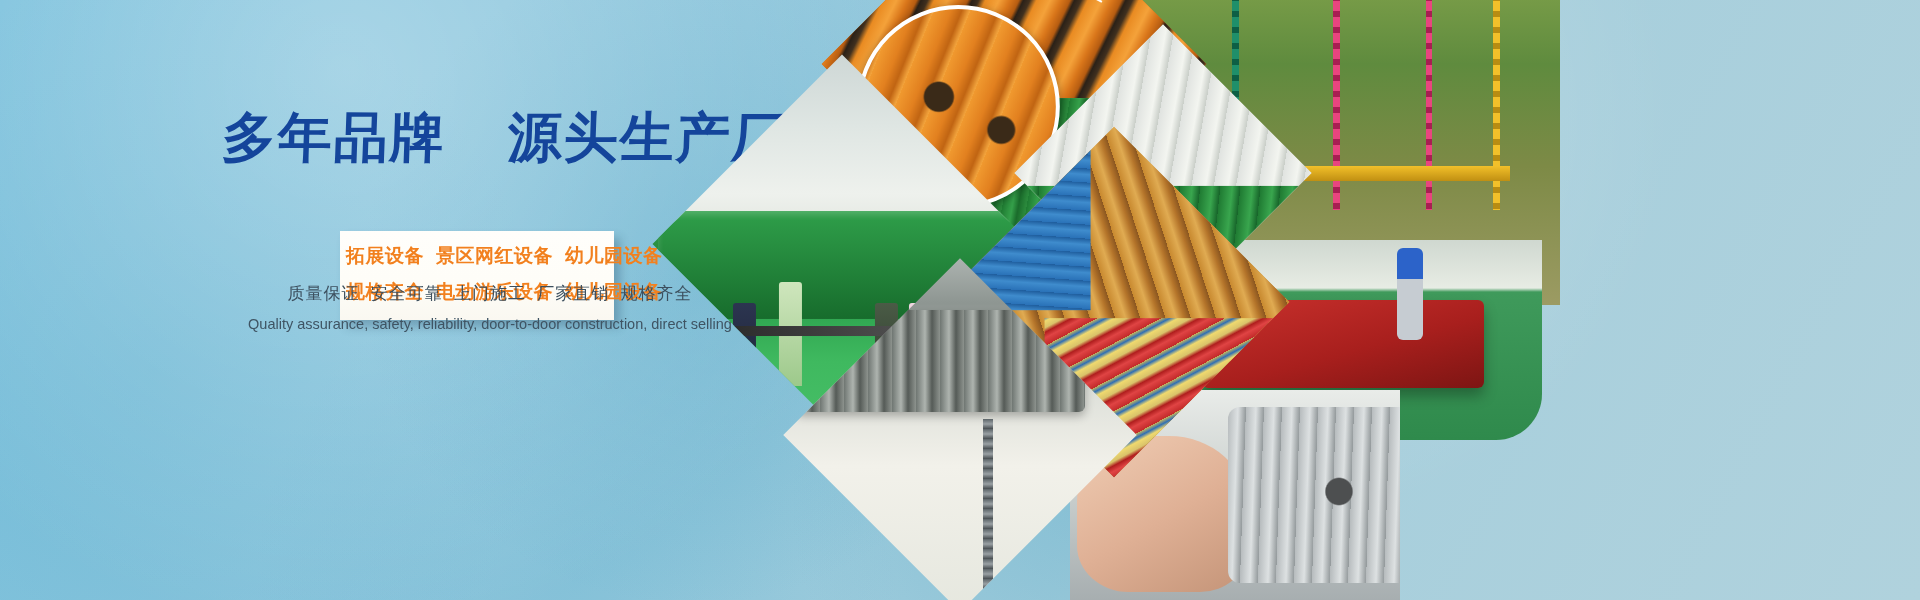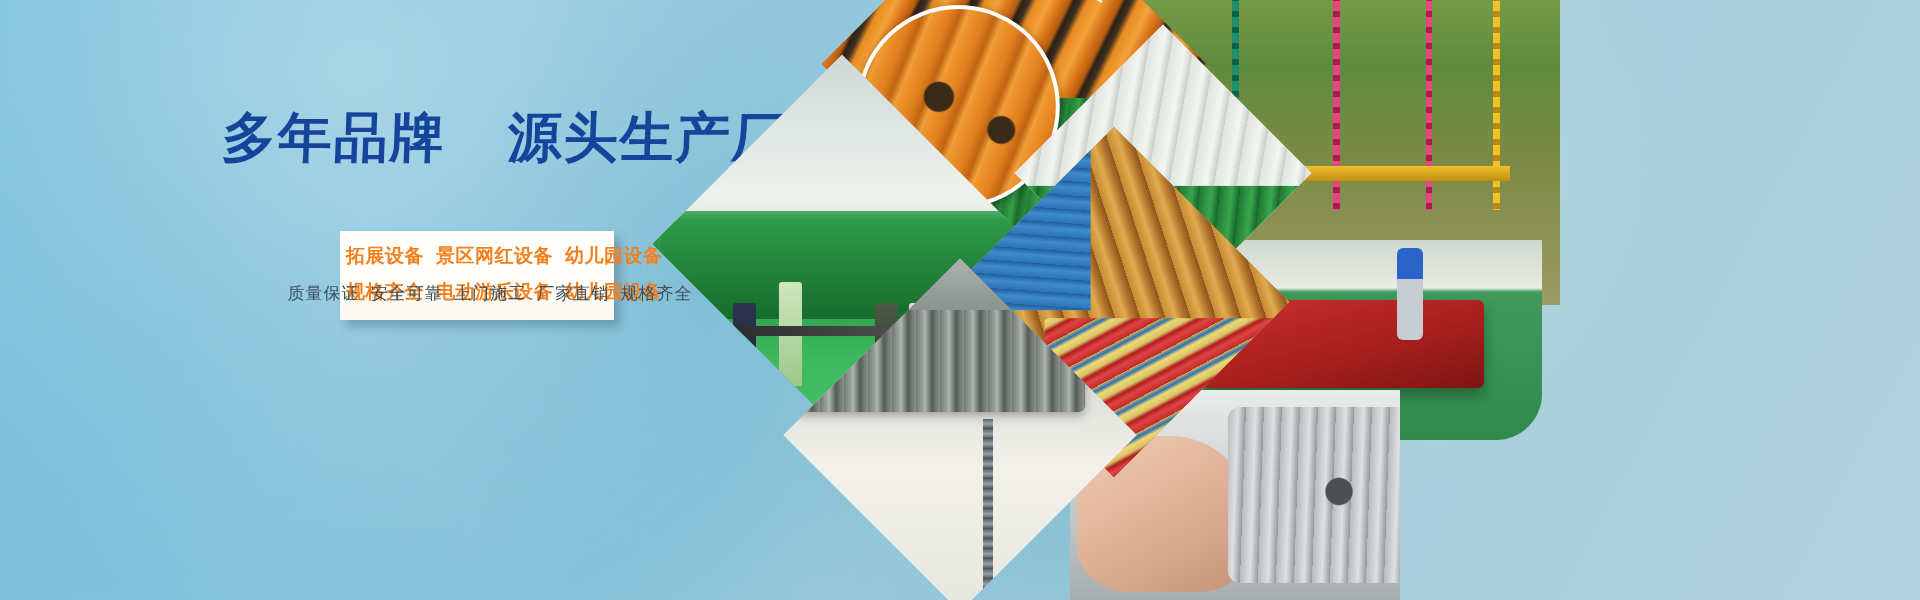--- a/index.html
+++ b/index.html
@@ -239,20 +239,21 @@
       <span class="catitem">拓展设备</span><span class="catitem">景区网红设备</span><span class="catitem">幼儿园设备</span>
     </div>
     <div class="catrow" id="catrow1">
       <span class="catitem">规格齐全</span><span class="catitem">电动游乐设备</span><span class="catitem">幼儿园设备</span>
     </div>
   </div>
 
   <div id="subcn">质量保证 安全可靠 上门施工 厂家直销 规格齐全</div>
 
   <div id="suben">
+    <div>Quality assurance, safety, reliability, door-to-door construction, direct selling</div>
   </div>
 
   <div id="collage">
 
     <div class="sq" style="left:480px;top:0px;width:420px;height:365px;">
       <div class="inner ph-ropecourse">
         <div class="ch c1"></div>
           <div class="ch c2"></div>
         <div class="ch c3"></div>
           <div class="ch c4"></div>

